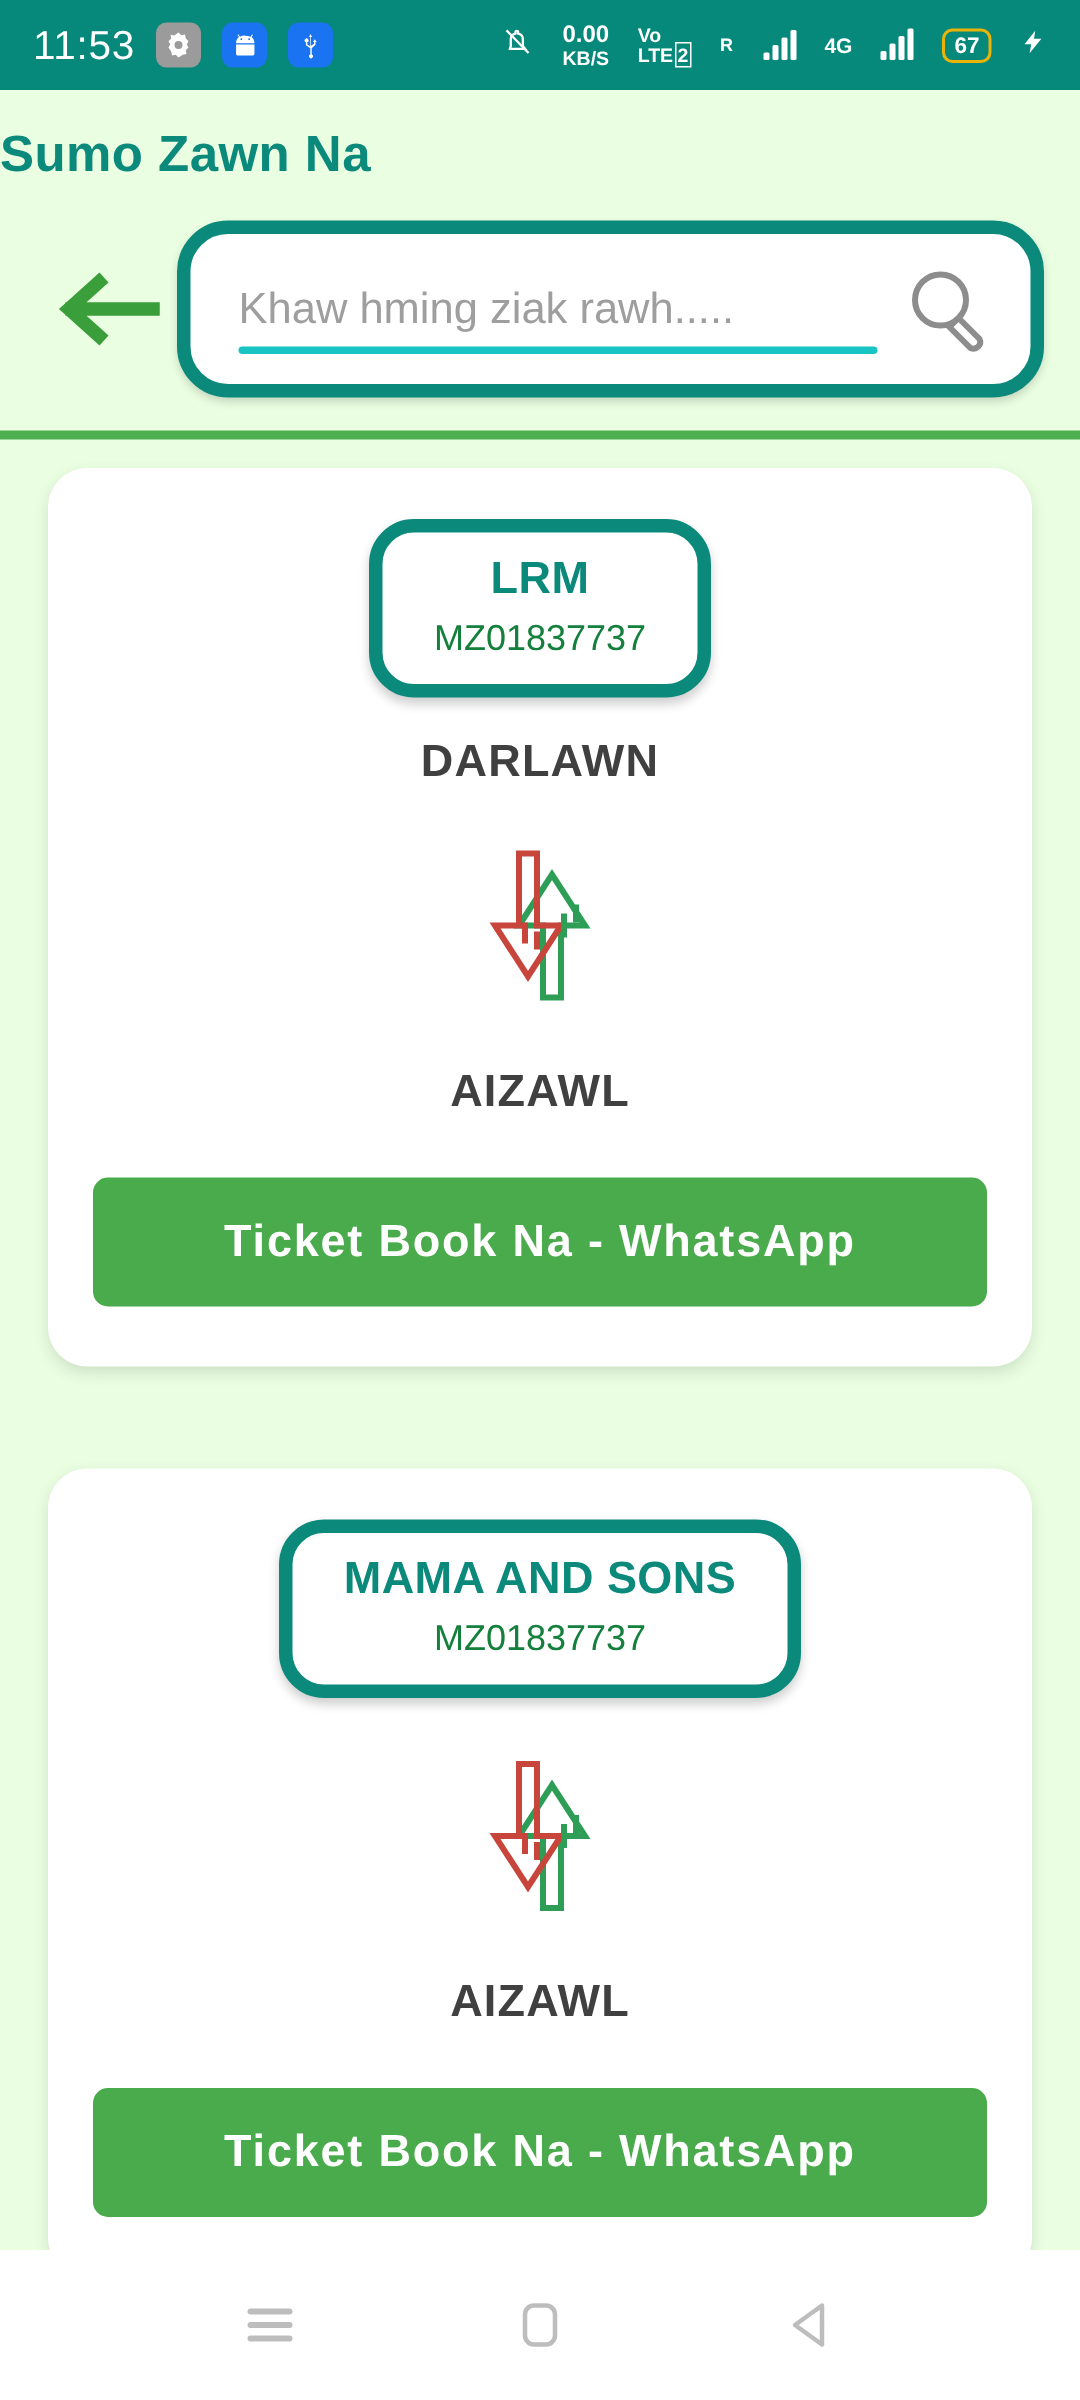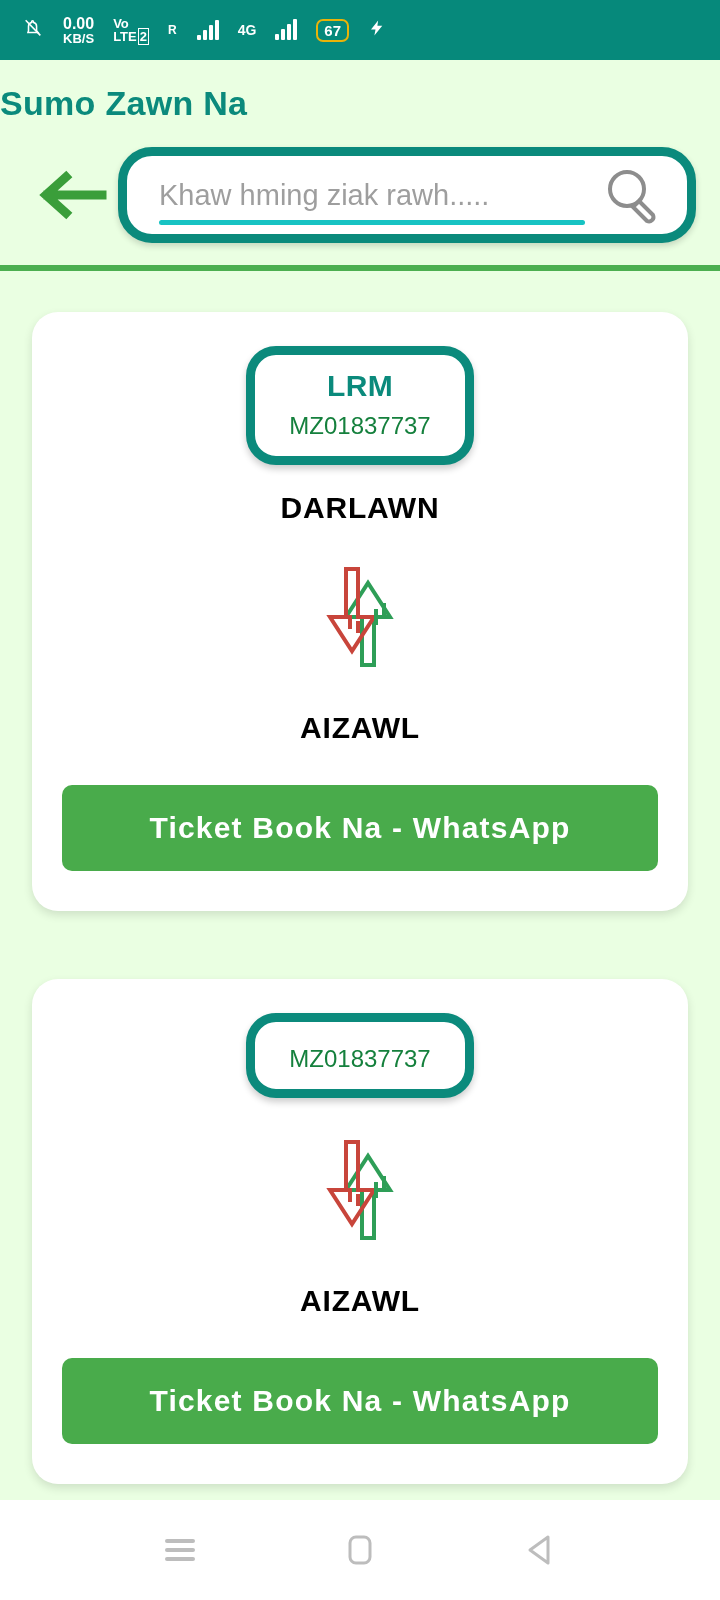--- a/index.html
+++ b/index.html
@@ -44,21 +44,21 @@
     text-align:left; color:#0b8a7c;
     font-size:34px; font-weight:700; letter-spacing:.3px;
     padding-top:24px;
   }
   .search-row{
     display:flex; align-items:center; gap:10px;
     padding:24px 24px 0 36px;
   }
   .back-arrow{ width:72px; height:60px; flex:0 0 auto; }
   .search-wrap{
-    flex:1; height:96px; background:#fff;
+    flex:1; height:118px; background:#fff;
     border:9px solid #0b8a7c; border-radius:34px;
     display:flex; align-items:center; padding:0 22px 0 32px;
     box-shadow:0 3px 6px rgba(0,0,0,.16);
   }
   .search-field{ flex:1; position:relative; height:72px; display:flex; align-items:center; }
   .search-input{
     width:100%; border:none; outline:none; background:transparent;
     font-family:"Liberation Sans", sans-serif;
     font-size:29px; color:#444;
   }
@@ -81,21 +81,21 @@
   }
   .badge{
     border:9px solid #0b8a7c; border-radius:30px; background:#fff;
     padding:14px 34px 16px 34px; text-align:center;
     box-shadow:0 4px 7px rgba(0,0,0,.2);
     min-width:210px;
   }
   .badge-name{ color:#0b8a7c; font-size:30px; font-weight:700; letter-spacing:.3px; }
   .badge-num{ color:#15803d; font-size:24px; font-weight:400; margin-top:9px; }
   .place{
-    color:#000000; font-size:30px; font-weight:700;
+    color:#404040; font-size:30px; font-weight:700;
     letter-spacing:.8px; margin-top:26px;
   }
   .place-to{ margin-top:30px; }
   .route-icon{ width:96px; height:128px; margin-top:28px; }
   .wa-btn{
     margin-top:40px; width:100%;
     background:#49ab4b; color:#fff; border:none; border-radius:10px;
     font-family:"Liberation Sans", sans-serif;
     font-size:30px; font-weight:700; letter-spacing:1.2px;
     padding:26px 0; cursor:pointer;
@@ -109,20 +109,39 @@
   }
   .nav-ico{ width:46px; height:46px; }
   .clip{ position:absolute; top:0; left:0; width:720px; height:1500px; overflow:hidden; }
 </style>
 </head>
 <body>
 
 <div class="phone">
 
   <div class="status-bar">
+    <div class="sb-left">
+      <span class="sb-time">11:53</span>
+      <span class="sb-chip chip-gray">
+        <svg width="20" height="20" viewBox="0 0 24 24">
+            <path fill="#fff" d="M12 2l2.2 2.2 3-.6.6 3L20 9l-1.4 2.6L20 14l-2.2 2.2.6 3-3 .6L12 22l-2.2-2.2-3 .6-.6-3L4 14l1.4-2.6L4 9l2.2-2.2-.6-3 3 .6z"></path>
+            <circle cx="12" cy="12" r="3.2" fill="#9b9b9b"></circle>
+          </svg>
+      </span>
+      <span class="sb-chip chip-blue">
+        <svg width="21" height="21" viewBox="0 0 24 24">
+            <path fill="#fff" d="M5 11h14v7a1.5 1.5 0 01-1.5 1.5h-11A1.5 1.5 0 015 18zM7.2 5.4L6.3 4a.4.4 0 11.7-.4l.95 1.5A7.6 7.6 0 0112 4.3c1.45 0 2.8.28 4.05.8L17 3.6a.4.4 0 11.7.4l-.9 1.4C18.3 6.5 19 8.6 19 10H5c0-1.4.7-3.5 2.2-4.6zM9 7.7a.7.7 0 100-1.4.7.7 0 000 1.4zm6 0a.7.7 0 100-1.4.7.7 0 000 1.4z"></path>
+          </svg>
+      </span>
+      <span class="sb-chip chip-blue">
+        <svg width="19" height="19" viewBox="0 0 24 24">
+            <path fill="#fff" d="M11.2 2l1.6 2.6h-1V12l2.6-1.7v-1.5h-1l1.6-2.2 1.6 2.2h-1v2.4L12.4 14v5.4a1.6 1.6 0 11-1.2 0V14L7.5 11.6V9a1.6 1.6 0 111.2 0v1.9l2.5 1.6V4.6h-1z"></path>
+          </svg>
+      </span>
+    </div>
 
     <div class="sb-right">
       <span>
         <svg width="22" height="24" viewBox="0 0 24 24">
             <path fill="none" stroke="#fff" stroke-width="1.7" d="M6.5 17h11l-1.6-2.1V10a4.2 4.2 0 00-3.4-4.1V5a1 1 0 10-2 0v.9A4.2 4.2 0 007.1 10v4.9z"></path>
             <line x1="4" y1="3.5" x2="20" y2="20" stroke="#fff" stroke-width="1.7"></line>
           </svg>
       </span>
       <span class="sb-net">
         <b>0.00</b>
@@ -202,20 +221,21 @@
               <line x1="46" y1="68" x2="46" y2="80"></line>
             </g>
           </svg>
         </span>
         <div class="place place-to">AIZAWL</div>
         <button class="wa-btn">Ticket Book Na - WhatsApp</button>
       </div>
 
       <div class="card">
         <div class="badge">
+          <div class="badge-name">MAMA AND SONS</div>
           <div class="badge-num">MZ01837737</div>
         </div>
         <span class="route-icon">
           <svg width="96" height="128" viewBox="0 0 96 128">
             <path fill="none" stroke="#2e9e57" stroke-width="4" stroke-linejoin="miter" d="M62 112V64h16L56 30 34 64h16v48z"></path>
             <path fill="none" stroke="#c8453b" stroke-width="4" stroke-linejoin="miter" d="M34 16v48H18l22 34 22-34H46V16z"></path>
             <g stroke="#2e9e57" stroke-width="4">
               <line x1="64" y1="56" x2="64" y2="72"></line>
               <line x1="72" y1="50" x2="72" y2="62"></line>
             </g>

